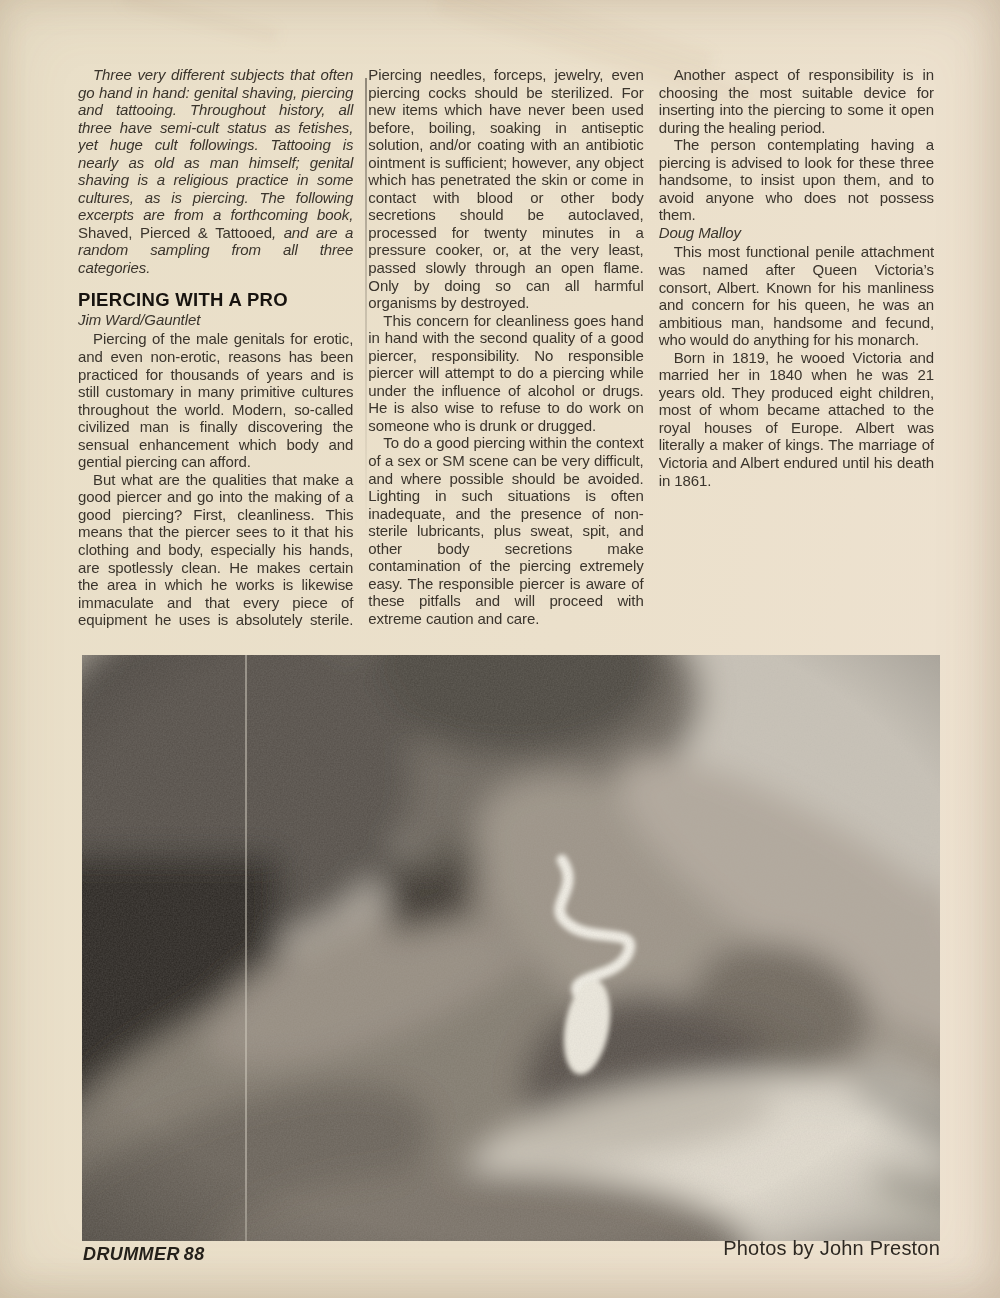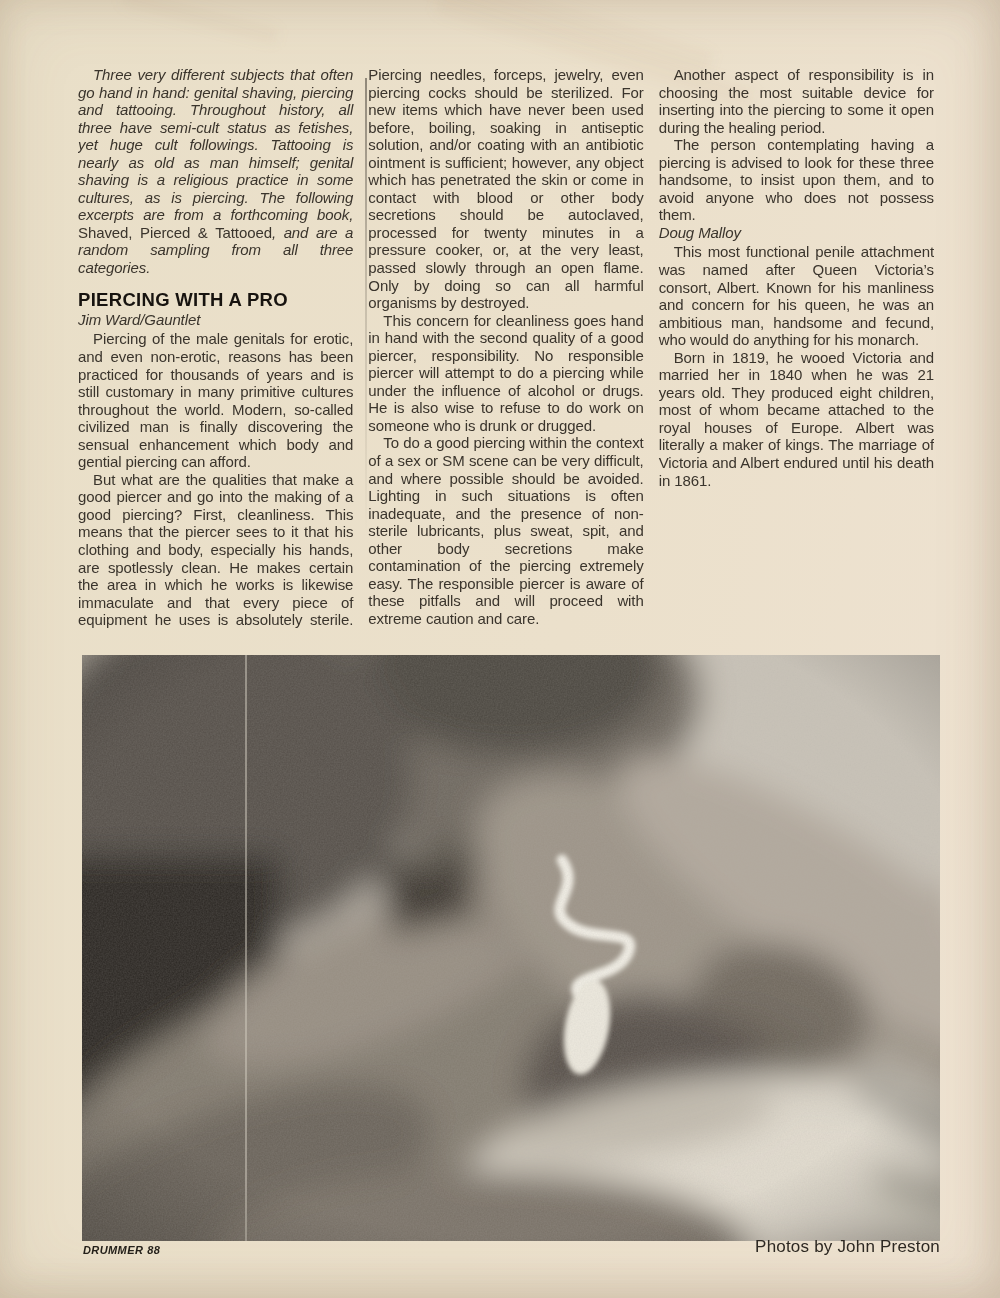--- a/index.html
+++ b/index.html
@@ -39,26 +39,26 @@
     position:absolute;left:365px;top:78px;width:2px;height:480px;
     background:linear-gradient(180deg,rgba(35,30,24,.45),rgba(35,30,24,.18) 45%,rgba(35,30,24,0) 95%);
     pointer-events:none;
   }
 
   figure.photo{position:absolute;left:82px;top:655px;width:858px;height:586px;margin:0;}
   figure.photo svg{display:block;width:858px;height:586px;}
 
   .folio{
     position:absolute;left:83px;top:1244px;
-    font-style:italic;font-weight:bold;font-size:11px;color:#24201a;letter-spacing:.4px;
+    font-style:italic;font-weight:bold;font-size:18px;color:#24201a;letter-spacing:.4px;
   }
   .folio .issue{margin-left:4px;}
   .credit{
     position:absolute;right:60px;top:1237px;
-    font-size:17px;color:#2d2822;letter-spacing:.2px;
+    font-size:20px;color:#2d2822;letter-spacing:.2px;
   }
 </style>
 </head>
 <body>
 
 <div class="page">
 
   <div class="ghost g1"></div>
   <div class="ghost g2"></div>
   <div class="ghost g3"></div>

